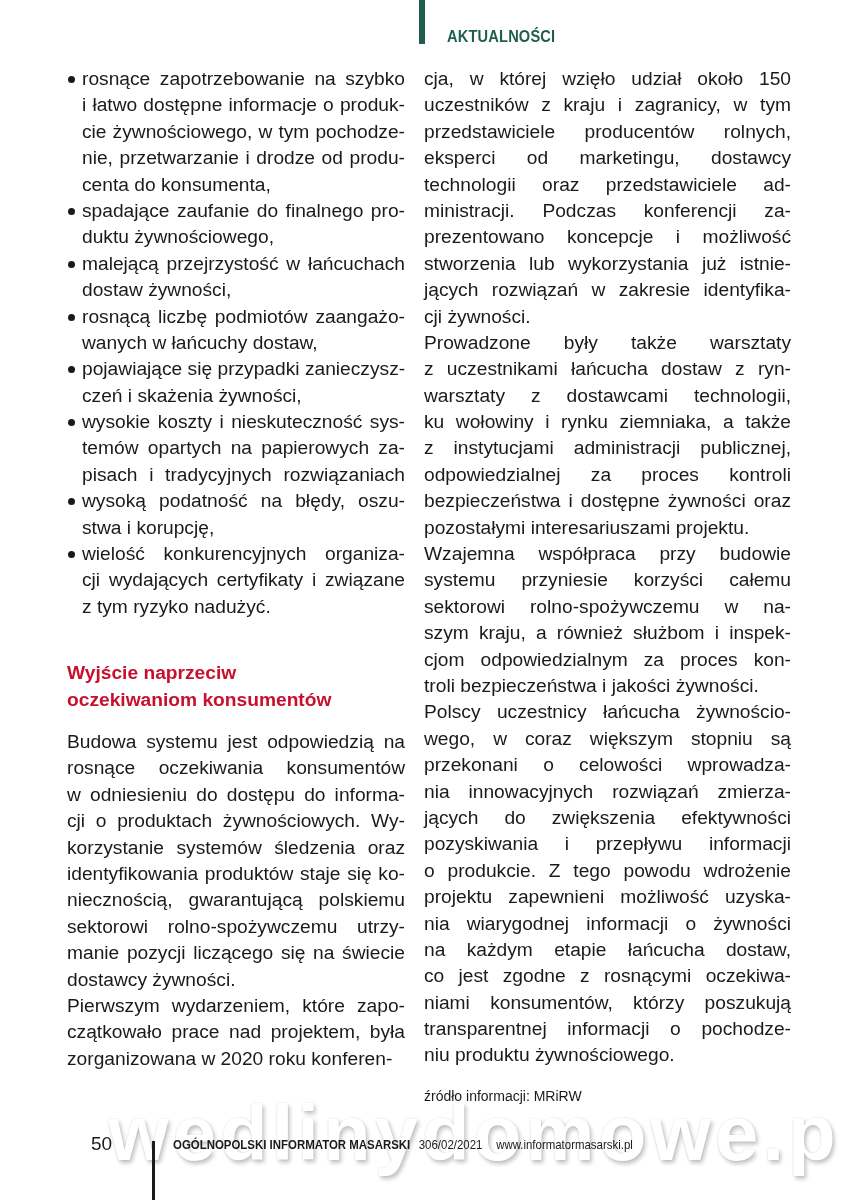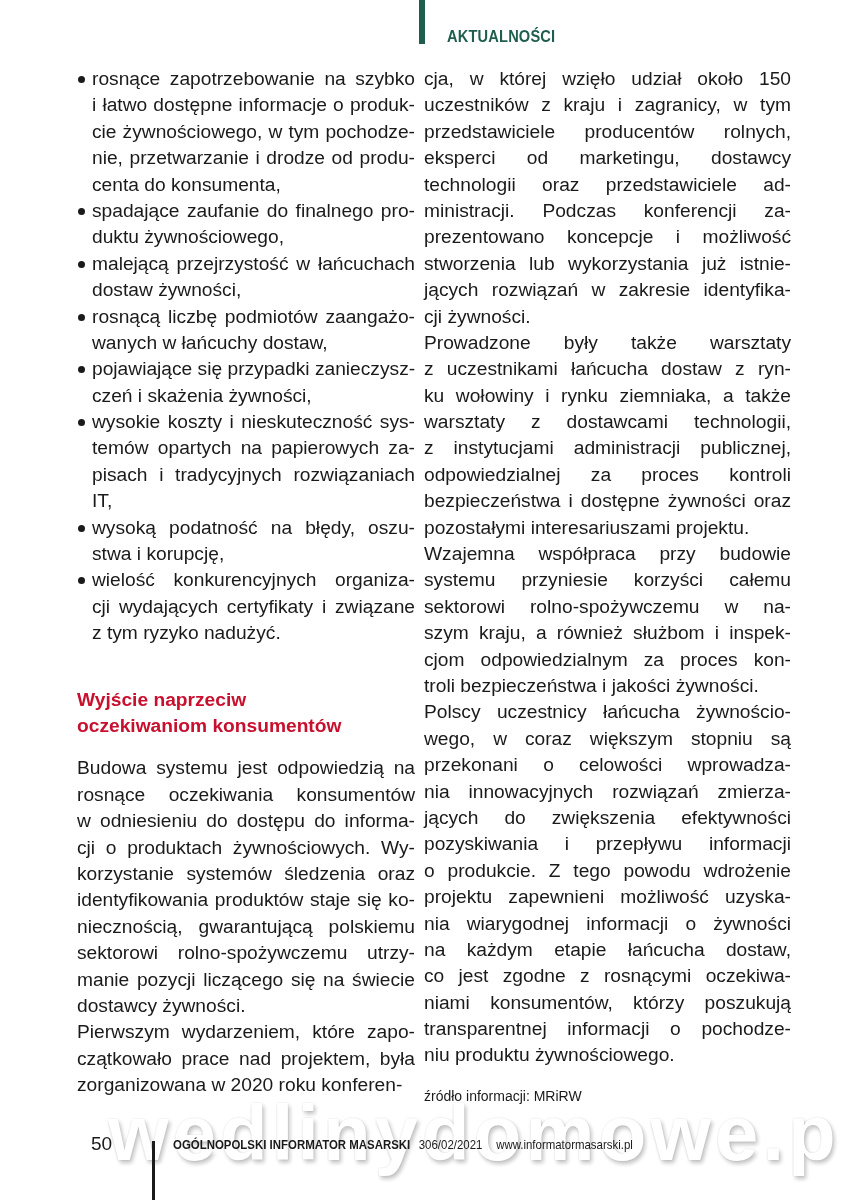--- a/index.html
+++ b/index.html
@@ -11,21 +11,21 @@
     position: absolute; left: 419px; top: 0; width: 6px; height: 44px; background: #1f5e4e;
   }
   .section-label {
     position: absolute; left: 447px; top: 27px; font-size: 17px; font-weight: bold;
     color: #1f5e4e; letter-spacing: 0.2px; transform: scaleX(0.86); transform-origin: left top;
   }
   .col {
     position: absolute; top: 66px; font-size: 19.2px; line-height: 26.4px;
     text-align: justify;
   }
-  .col-left { left: 77px; width: 338px; }
+  .col-left { left: 67px; width: 338px; }
   .col-right { left: 424px; width: 367px; }
   .line { display: block; white-space: nowrap; text-align: justify; text-align-last: justify; height: 26.4px; }
   .line.last { text-align-last: left; }
   .bullet-list { margin: 0; padding: 0; list-style: none; }
   .bullet-item { position: relative; padding-left: 15px; }
   .bullet-dot {
     position: absolute; left: 1px; top: 10px; width: 7px; height: 7px; border-radius: 50%; background: #1a1a1a;
   }
   .heading {
     color: #c8102e; font-weight: bold; font-size: 19.2px; line-height: 26.4px; margin-top: 40px; margin-bottom: 16px;
@@ -87,21 +87,20 @@
       <li class="bullet-item">
         <span class="bullet-dot"></span>
         <span class="line">pojawiające się przypadki zanieczysz-</span>
         <span class="line last">czeń i skażenia żywności,</span>
       </li>
       <li class="bullet-item">
         <span class="bullet-dot"></span>
         <span class="line">wysokie koszty i nieskuteczność sys-</span>
         <span class="line">temów opartych na papierowych za-</span>
         <span class="line">pisach i tradycyjnych rozwiązaniach</span>
-        <span class="line last">IT,</span>
       </li>
       <li class="bullet-item">
         <span class="bullet-dot"></span>
         <span class="line">wysoką podatność na błędy, oszu-</span>
         <span class="line last">stwa i korupcję,</span>
       </li>
       <li class="bullet-item">
         <span class="bullet-dot"></span>
         <span class="line">wielość konkurencyjnych organiza-</span>
         <span class="line">cji wydających certyfikaty i związane</span>
@@ -143,22 +142,22 @@
         <span class="line">technologii oraz przedstawiciele ad-</span>
         <span class="line">ministracji. Podczas konferencji za-</span>
         <span class="line">prezentowano koncepcje i możliwość</span>
         <span class="line">stworzenia lub wykorzystania już istnie-</span>
         <span class="line">jących rozwiązań w zakresie identyfika-</span>
         <span class="line last">cji żywności.</span>
       </div>
       <div>
         <span class="line">Prowadzone były także warsztaty</span>
         <span class="line">z uczestnikami łańcucha dostaw z ryn-</span>
+        <span class="line">warsztaty z dostawcami technologii,</span>
         <span class="line">ku wołowiny i rynku ziemniaka, a także</span>
-        <span class="line">warsztaty z dostawcami technologii,</span>
         <span class="line">z instytucjami administracji publicznej,</span>
         <span class="line">odpowiedzialnej za proces kontroli</span>
         <span class="line">bezpieczeństwa i dostępne żywności oraz</span>
         <span class="line last">pozostałymi interesariuszami projektu.</span>
       </div>
       <div>
         <span class="line">Wzajemna współpraca przy budowie</span>
         <span class="line">systemu przyniesie korzyści całemu</span>
         <span class="line">sektorowi rolno-spożywczemu w na-</span>
         <span class="line">szym kraju, a również służbom i inspek-</span>

